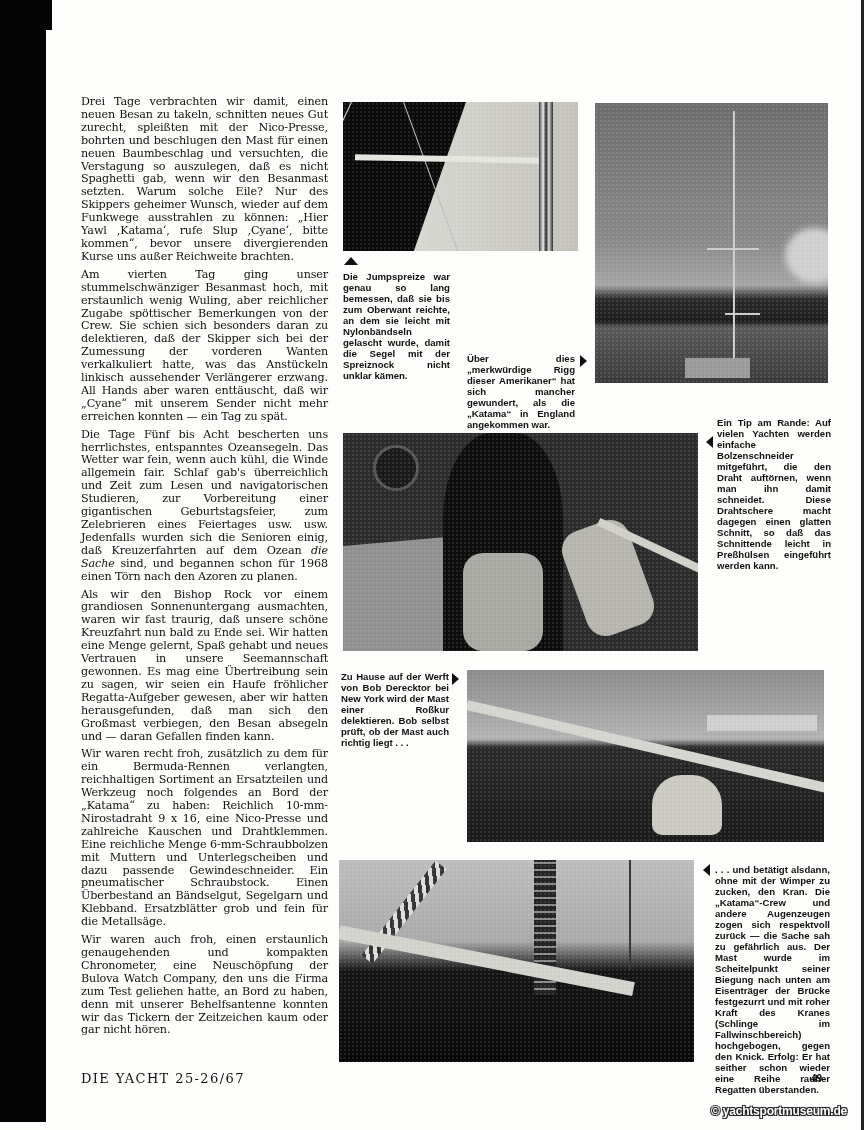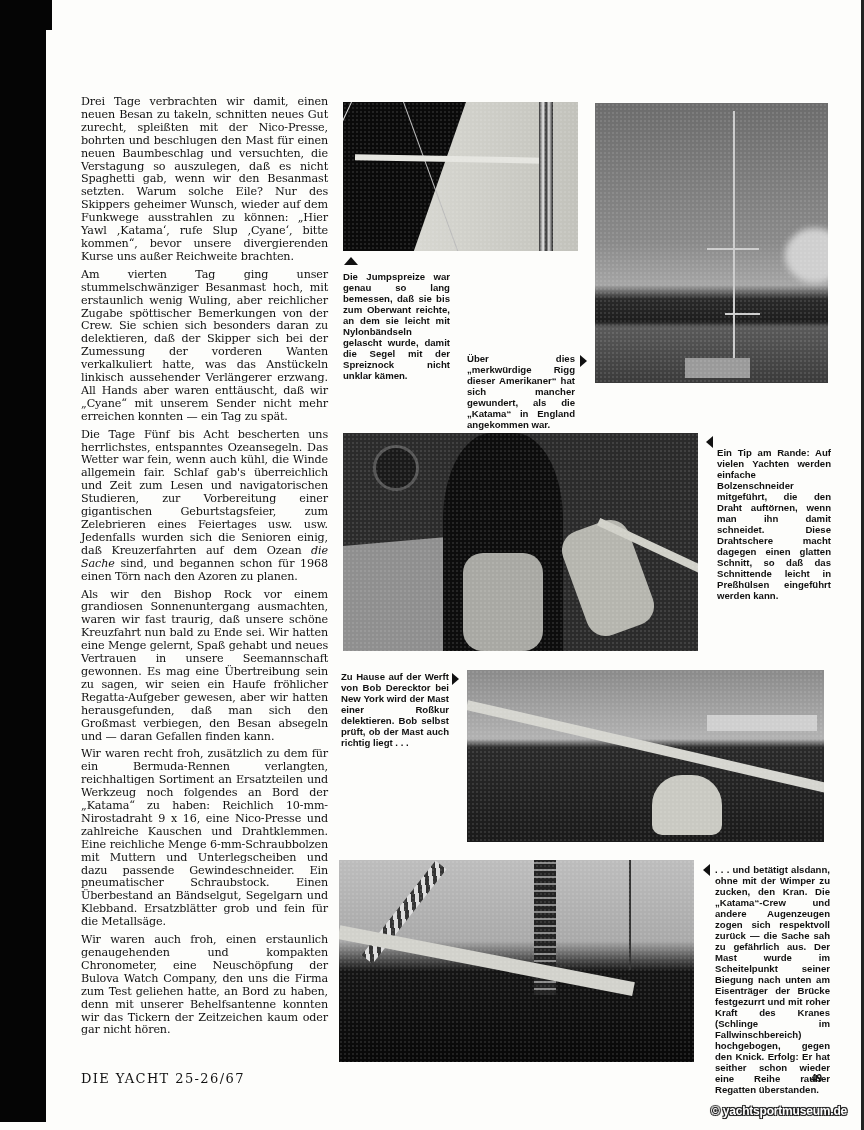--- a/index.html
+++ b/index.html
@@ -110,21 +110,21 @@
 <div class="photo" id="photo-cutter" title="Drahtschere im Einsatz">
   <div class="deck"></div>
   <div class="winch"></div>
   <div class="person"></div>
   <div class="leg"></div>
   <div class="leg2"></div>
   <div class="bar"></div>
   <div class="halftone"></div>
 </div>
 <div class="tri tri-left" style="left:706px;top:436px;"></div>
-<div class="caption" style="left:717px;top:447px;width:114px;">
+<div class="caption" style="left:717px;top:417px;width:114px;">
   <p>Ein Tip am Rande: Auf vielen Yachten werden einfache Bolzenschneider mitgeführt, die den Draht auftörnen, wenn man ihn damit schneidet. Diese Drahtschere macht dagegen einen glatten Schnitt, so daß das Schnittende leicht in Preßhülsen eingeführt werden kann.</p>
 </div>
 
 <div class="caption" style="left:341px;top:671px;width:108px;">
   <p>Zu Hause auf der Werft von Bob Derecktor bei New York wird der Mast einer Roßkur delektieren. Bob selbst prüft, ob der Mast auch richtig liegt . . .</p>
 </div>
 <div class="tri tri-right" style="left:452px;top:673px;"></div>
 <div class="photo" id="photo-wharf" title="Mast auf der Werft von Bob Derecktor">
   <div class="boat"></div>
   <div class="mast"></div>

